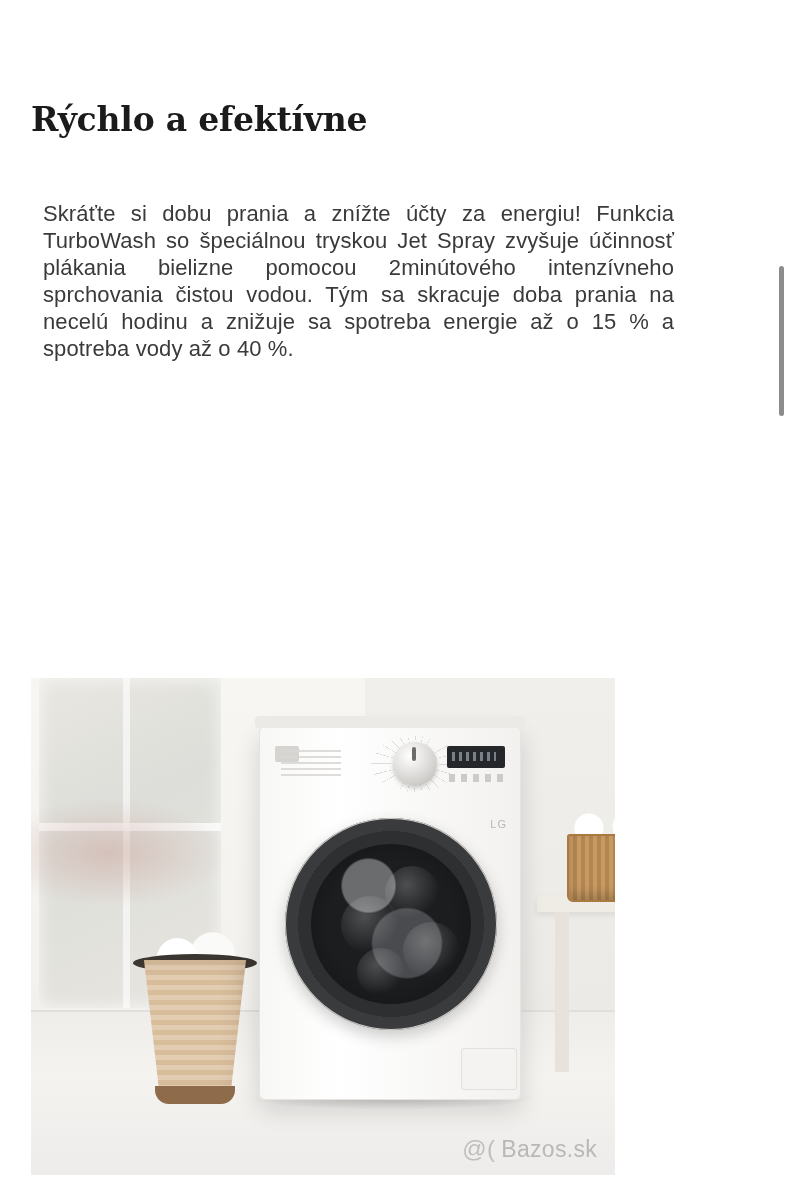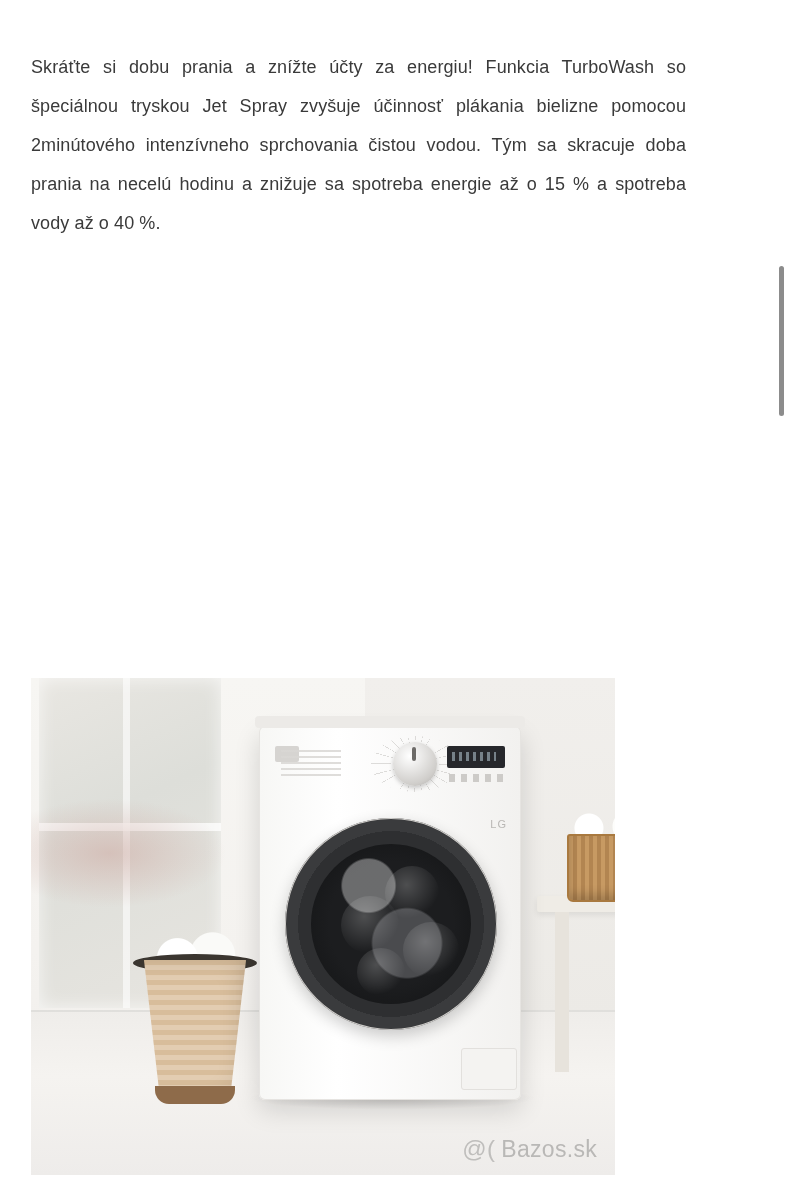--- a/index.html
+++ b/index.html
@@ -34,24 +34,24 @@
     padding-top: 100px;
     font-family: "DejaVu Serif", serif;
     font-weight: bold;
     font-size: 33px;
     letter-spacing: -0.2px;
     color: #1b1b1b;
     line-height: 1.2;
   }
 
   .body-copy {
-    margin: 0;
+    margin: 12px;
     padding-top: 48px;
-    font-size: 18px;
-    line-height: 39px;
+    font-size: 22px;
+    line-height: 27px;
     color: #3a3a3a;
     text-align: justify;
     text-justify: inter-word;
     letter-spacing: 0.1px;
   }
 
   
   .photo {
     position: absolute;
     left: 31px;
@@ -399,20 +399,21 @@
     background: #8c8c8c;
     border-radius: 3px;
   }
 </style>
 </head>
 <body>
 
 <div class="page">
 
   <div class="content">
+    <h1 class="heading">Rýchlo a efektívne</h1>
     <p class="body-copy">Skráťte si dobu prania a znížte účty za energiu! Funkcia TurboWash so špeciálnou tryskou Jet Spray zvyšuje účinnosť plákania bielizne pomocou 2minútového intenzívneho sprchovania čistou vodou. Tým sa skracuje doba prania na necelú hodinu a znižuje sa spotreba energie až o 15 % a spotreba vody až o 40 %.</p>
   </div>
 
   <div class="photo">
     <div class="photo-bg"></div>
     <div class="window"></div>
     <div class="window-blur"></div>
     <div class="wall-right"></div>
     <div class="floor"></div>
     <div class="floor-line"></div>

